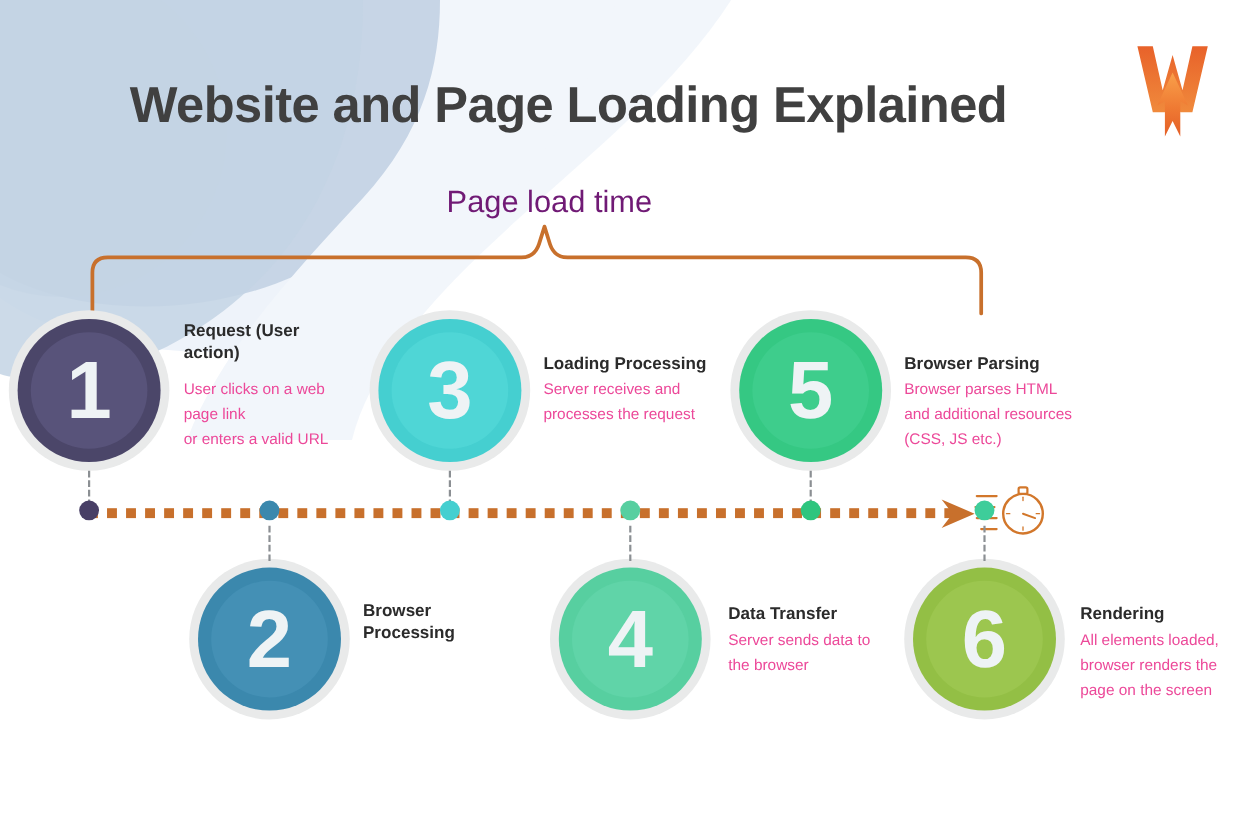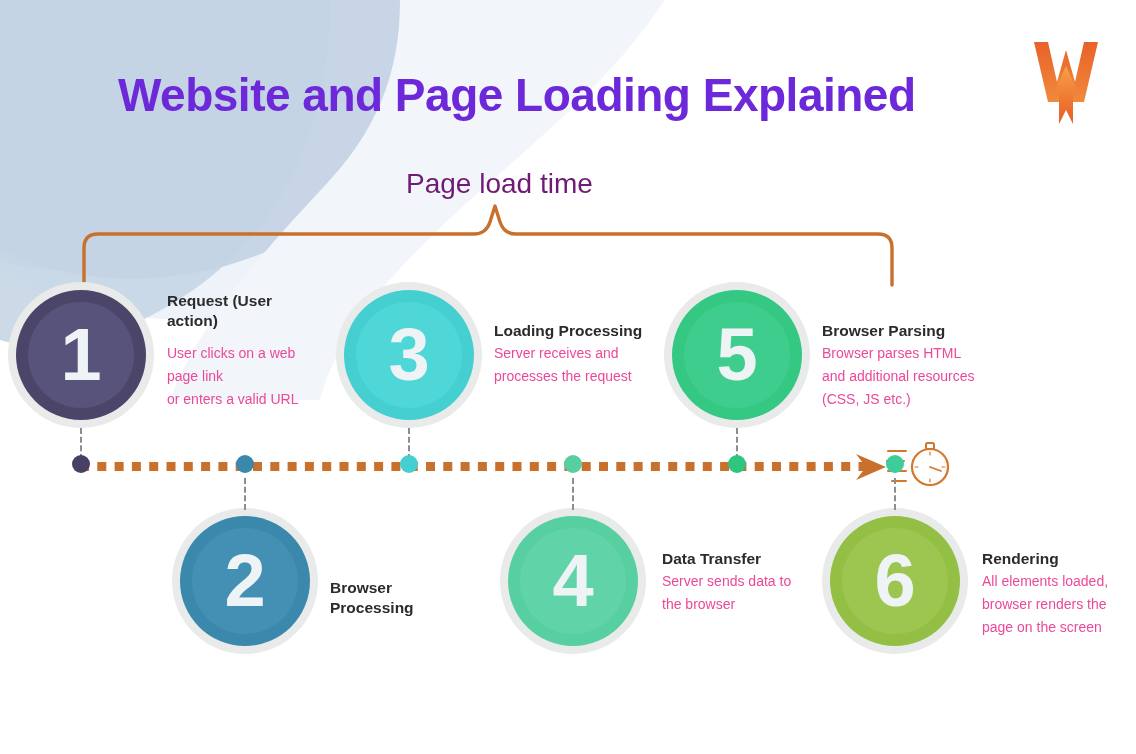--- a/index.html
+++ b/index.html
@@ -24,21 +24,21 @@
   }
 
   
   #title {
     position: absolute;
     left: 118px;
     top: 68px;
     font-size: 46px;
     font-weight: 700;
     letter-spacing: -0.5px;
-    color: #6d28d9;
+    color: #404040;
     white-space: nowrap;
   }
 
   
   #logo {
     position: absolute;
     left: 1030px;
     top: 36px;
     width: 72px;
     height: 92px;
@@ -272,21 +272,21 @@
   </div>
 
   <div class="step-circle" style="left:172px; top:508px; width:146px; height:146px;">
     <div class="ring" style="left:0;top:0;width:146px;height:146px;"></div>
     <div class="disc-outer" style="left:8px;top:8px;width:130px;height:130px;background:#3b88ad;"></div>
     <div class="disc-inner" style="left:20px;top:20px;width:106px;height:106px;background:#4490b5;"></div>
     <span class="step-num">2</span>
   </div>
   <div class="stem" style="left:244px; top:478px; height:32px;"></div>
   <div class="node" style="left:236px; top:455px; width:18px; height:18px; background:#3b88ad;"></div>
-  <div class="step-text" style="left:330px; top:546px; width:168px;margin-top:32px;">
+  <div class="step-text" style="left:330px; top:546px; width:168px;">
     <div class="step-heading">Browser
 Processing</div>
   </div>
 
   <div class="step-circle" style="left:336px; top:282px; width:146px; height:146px;">
     <div class="ring" style="left:0;top:0;width:146px;height:146px;"></div>
     <div class="disc-outer" style="left:8px;top:8px;width:130px;height:130px;background:#45cfd0;"></div>
     <div class="disc-inner" style="left:20px;top:20px;width:106px;height:106px;background:#4fd6d6;"></div>
     <span class="step-num">3</span>
   </div>

